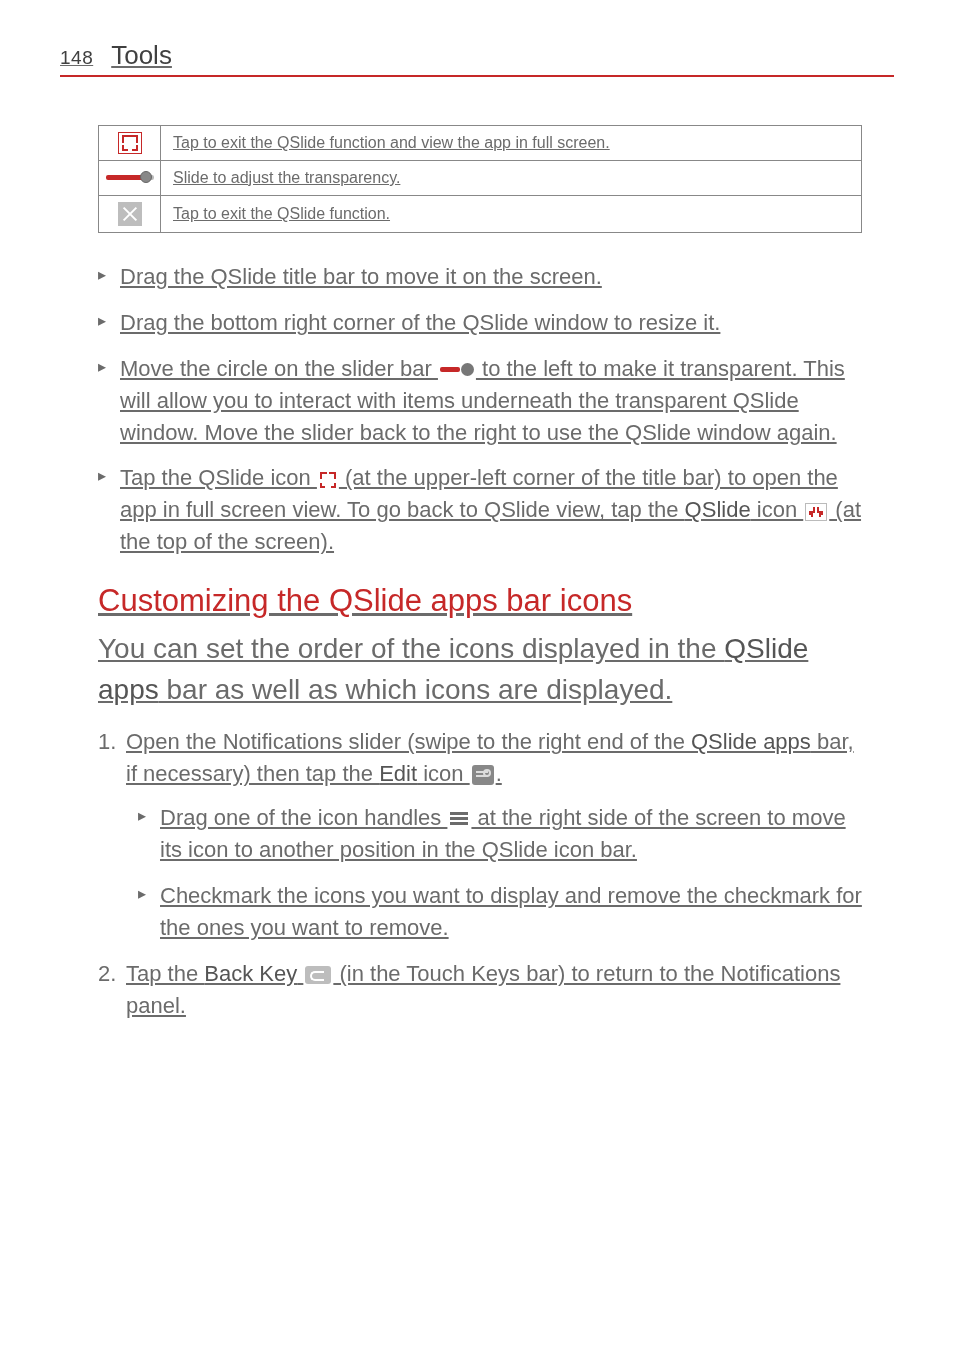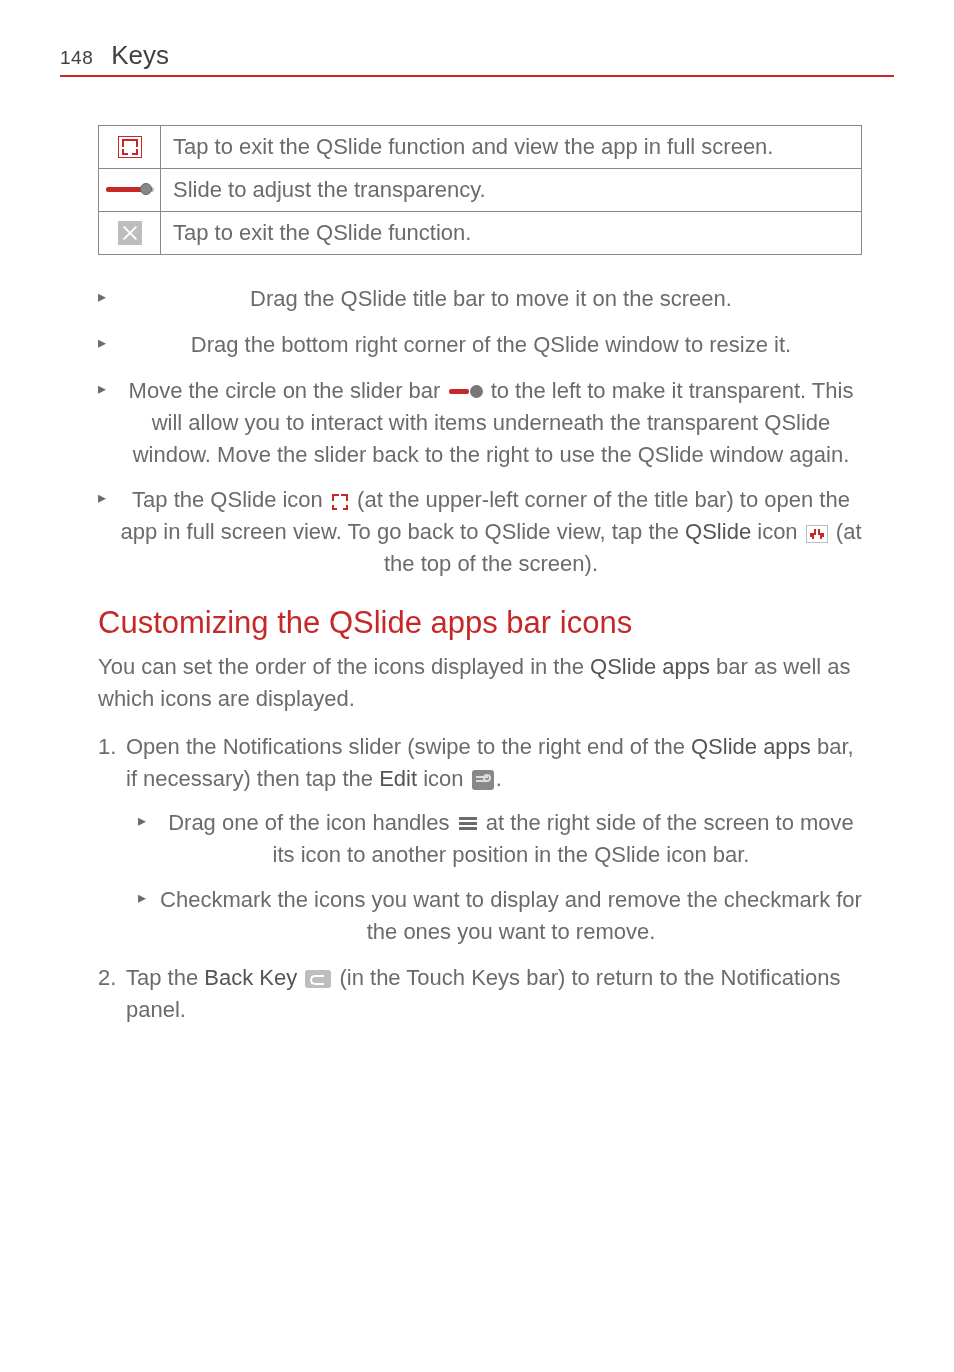--- a/index.html
+++ b/index.html
@@ -1,38 +1,38 @@
 <!DOCTYPE html>
 <html><head>
 <meta charset="utf-8">
 <style>
   * { box-sizing: border-box; margin: 0; padding: 0; }
   html, body { width: 954px; height: 1372px; background: #fff; font-family: "Helvetica Neue", Arial, sans-serif; font-weight: 300; color: #6b6b6b; }
-  .page { padding: 40px 60px 40px 60px; }
+  .page { padding: 40px 60px 40px 60px; text-decoration: underline; }
   .header { display: flex; align-items: baseline; border-bottom: 2px solid #c62828; padding-bottom: 4px; margin-bottom: 48px; }
   .page-num { font-size: 19px; font-weight: 400; color: #404040; margin-right: 18px; letter-spacing: 0.5px; }
   .header-title { font-size: 26px; color: #404040; font-weight: 300; }
   .content { padding: 0 32px 0 38px; }
   table.icon-table { border-collapse: collapse; width: 100%; margin-bottom: 28px; }
-  table.icon-table td { border: 1px solid #888; padding: 8px 12px; vertical-align: middle; font-size: 22px; color: #6b6b6b; }
+  table.icon-table td { border: 1px solid #888; padding: 8px 12px; vertical-align: middle; font-size: 16px; color: #6b6b6b; }
   table.icon-table td.icon-cell { width: 62px; text-align: center; padding: 6px 4px; }
   .icon-box-expand { width: 24px; height: 22px; border: 1px solid #c62828; margin: 0 auto; position: relative; background: #fff; }
   .icon-box-expand::before { content: ""; position: absolute; left: 3px; top: 2px; width: 6px; height: 6px; border-top: 2px solid #c62828; border-left: 2px solid #c62828; }
   .icon-box-expand::after { content: ""; position: absolute; right: 3px; top: 2px; width: 6px; height: 6px; border-top: 2px solid #c62828; border-right: 2px solid #c62828; }
   .icon-box-expand .bl { position: absolute; left: 3px; bottom: 2px; width: 6px; height: 6px; border-bottom: 2px solid #c62828; border-left: 2px solid #c62828; }
   .icon-box-expand .br { position: absolute; right: 3px; bottom: 2px; width: 6px; height: 6px; border-bottom: 2px solid #c62828; border-right: 2px solid #c62828; }
   .icon-slider { width: 48px; height: 14px; position: relative; margin: 0 auto; }
   .icon-slider .track { position: absolute; top: 4px; left: 0; right: 0; height: 5px; background: linear-gradient(to right, #c62828 0%, #c62828 75%, #bbb 75%, #bbb 100%); border-radius: 2px; }
   .icon-slider .knob { position: absolute; right: 2px; top: 0px; width: 12px; height: 12px; border-radius: 50%; background: #888; border: 1px solid #666; }
   .icon-close { width: 24px; height: 24px; background: #bdbdbd; margin: 0 auto; position: relative; }
   .icon-close::before, .icon-close::after { content: ""; position: absolute; left: 11px; top: 3px; width: 2px; height: 18px; background: #fff; }
   .icon-close::before { transform: rotate(45deg); }
   .icon-close::after { transform: rotate(-45deg); }
   ul.bullets { list-style: none; margin-bottom: 24px; }
-  ul.bullets > li { position: relative; padding-left: 22px; font-size: 22px; line-height: 1.45; color: #6b6b6b; margin-bottom: 14px; text-align: center; }
+  ul.bullets > li { position: relative; padding-left: 22px; font-size: 22px; line-height: 1.45; color: #6b6b6b; margin-bottom: 14px; }
   ul.bullets > li::before { content: "▸"; position: absolute; left: 0; top: 2px; color: #6b6b6b; font-size: 16px; }
   .inline-slider { display: inline-block; width: 34px; height: 16px; position: relative; vertical-align: middle; margin: 0 2px; }
   .inline-slider .tr { position: absolute; top: 5px; left: 0; width: 20px; height: 5px; background: #c62828; border-radius: 2px; }
   .inline-slider .kn { position: absolute; right: 0; top: 1px; width: 13px; height: 13px; border-radius: 50%; background: #777; }
   .inline-fullscreen { display: inline-block; width: 18px; height: 16px; position: relative; vertical-align: middle; margin: 0 2px; }
   .inline-fullscreen::before { content: ""; position: absolute; left: 1px; top: 0; width: 5px; height: 5px; border-top: 2px solid #c62828; border-left: 2px solid #c62828; }
   .inline-fullscreen::after { content: ""; position: absolute; right: 1px; top: 0; width: 5px; height: 5px; border-top: 2px solid #c62828; border-right: 2px solid #c62828; }
   .inline-fullscreen .bl { position: absolute; left: 1px; bottom: 0; width: 5px; height: 5px; border-bottom: 2px solid #c62828; border-left: 2px solid #c62828; }
   .inline-fullscreen .br { position: absolute; right: 1px; bottom: 0; width: 5px; height: 5px; border-bottom: 2px solid #c62828; border-right: 2px solid #c62828; }
   .inline-collapse { display: inline-block; width: 22px; height: 18px; border: 1px solid #bbb; position: relative; vertical-align: middle; margin: 0 2px; }
@@ -45,34 +45,34 @@
   .inline-close::before { transform: rotate(45deg); }
   .inline-close::after { transform: rotate(-45deg); }
   .inline-edit { display: inline-block; width: 22px; height: 20px; background: #888; border-radius: 3px; position: relative; vertical-align: middle; margin: 0 2px; }
   .inline-edit::before { content: ""; position: absolute; left: 4px; top: 6px; width: 12px; height: 2px; background: #ddd; box-shadow: 0 4px 0 #ddd; }
   .inline-edit::after { content: ""; position: absolute; right: 3px; top: 4px; width: 4px; height: 4px; border: 2px solid #ddd; border-radius: 50%; }
   .inline-handle { display: inline-block; width: 18px; height: 14px; position: relative; vertical-align: middle; margin: 0 3px; }
   .inline-handle::before { content: ""; position: absolute; left: 0; top: 0; width: 18px; height: 3px; background: #6b6b6b; box-shadow: 0 5px 0 #6b6b6b, 0 10px 0 #6b6b6b; }
   .inline-back { display: inline-block; width: 26px; height: 18px; background: #bdbdbd; border-radius: 3px; position: relative; vertical-align: middle; margin: 0 2px; }
   .inline-back::before { content: ""; position: absolute; left: 5px; top: 5px; width: 12px; height: 6px; border: 2px solid #fff; border-right: none; border-radius: 8px 0 0 8px; }
   .section-heading { color: #c62828; font-size: 31px; font-weight: 400; margin: 25px 0 10px 0; }
-  .para { font-size: 22px; line-height: 1.45; color: #6b6b6b; margin-bottom: 16px; }
+  .para { font-size: 28px; line-height: 1.45; color: #6b6b6b; margin-bottom: 16px; }
   ol.numbered { list-style: none; counter-reset: item; }
   ol.numbered > li { counter-increment: item; position: relative; padding-left: 28px; font-size: 22px; line-height: 1.45; color: #6b6b6b; margin-bottom: 14px; }
   ol.numbered > li::before { content: counter(item) "."; position: absolute; left: 0; top: 0; }
   ol.numbered ul.bullets { margin: 12px 0 6px 12px; }
   .bold { color: #555; font-weight: 400; }
 </style>
 </head>
 <body>
 
 <div class="page">
   <div class="header">
     <span class="page-num">148</span>
-    <span class="header-title">Keys</span>
+    <span class="header-title">Tools</span>
   </div>
 
   <div class="content">
 
     <table class="icon-table">
       <tbody>
           <tr>
         <td class="icon-cell">
           <div class="icon-box-expand">
                 <span class="bl"></span>

